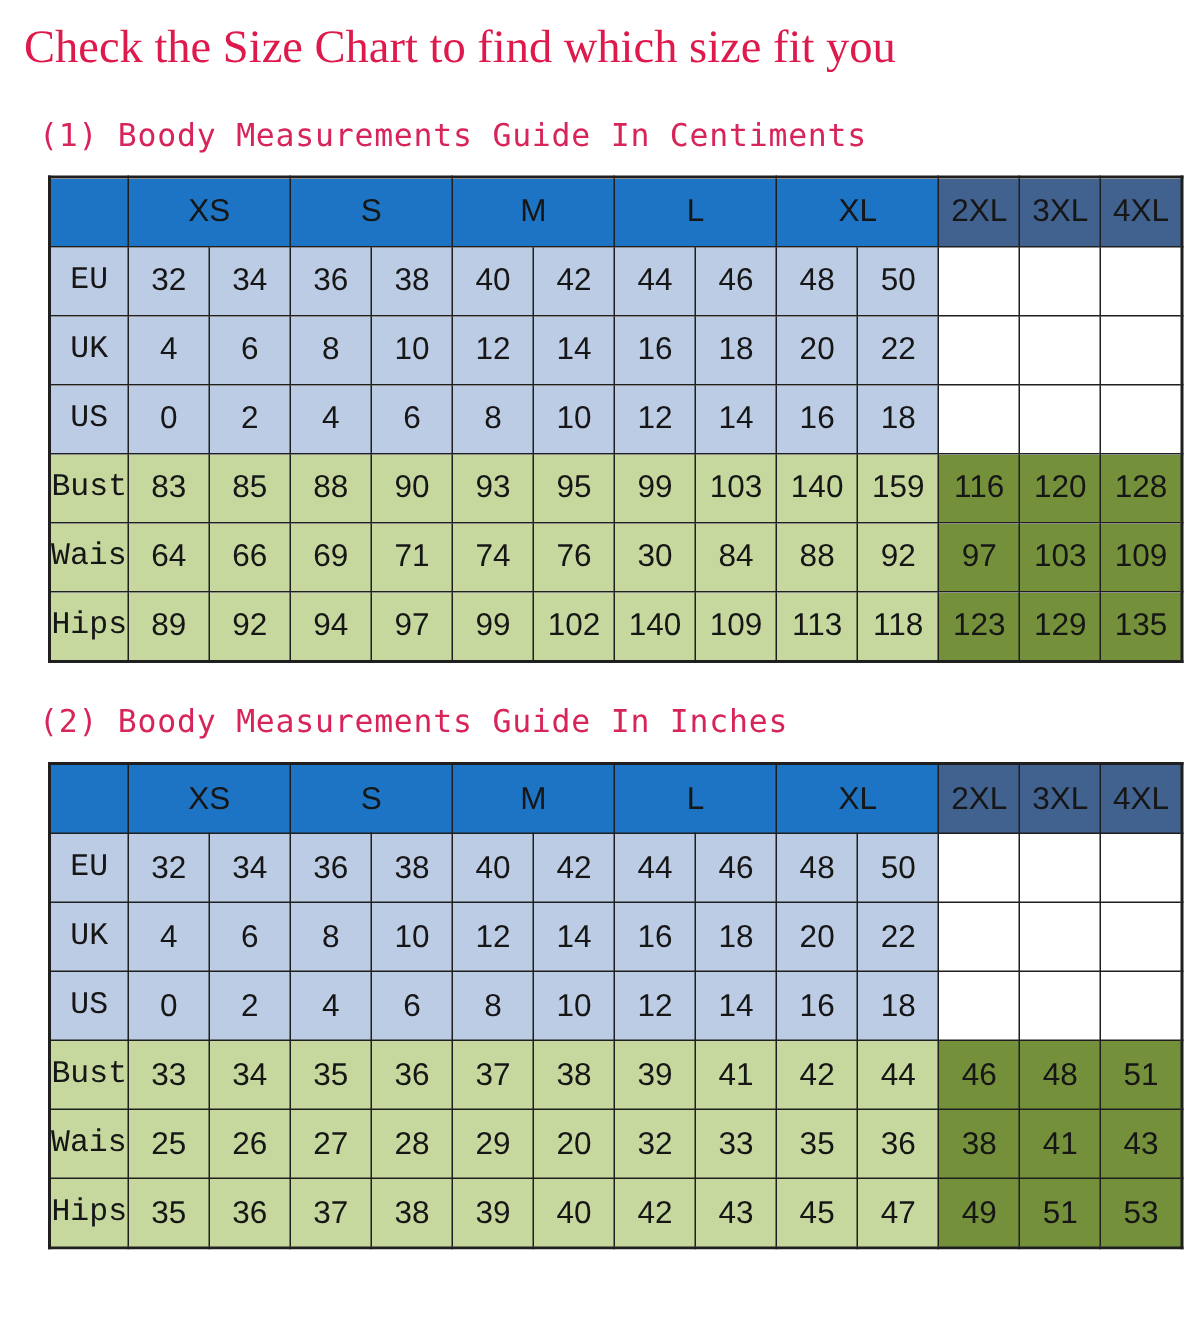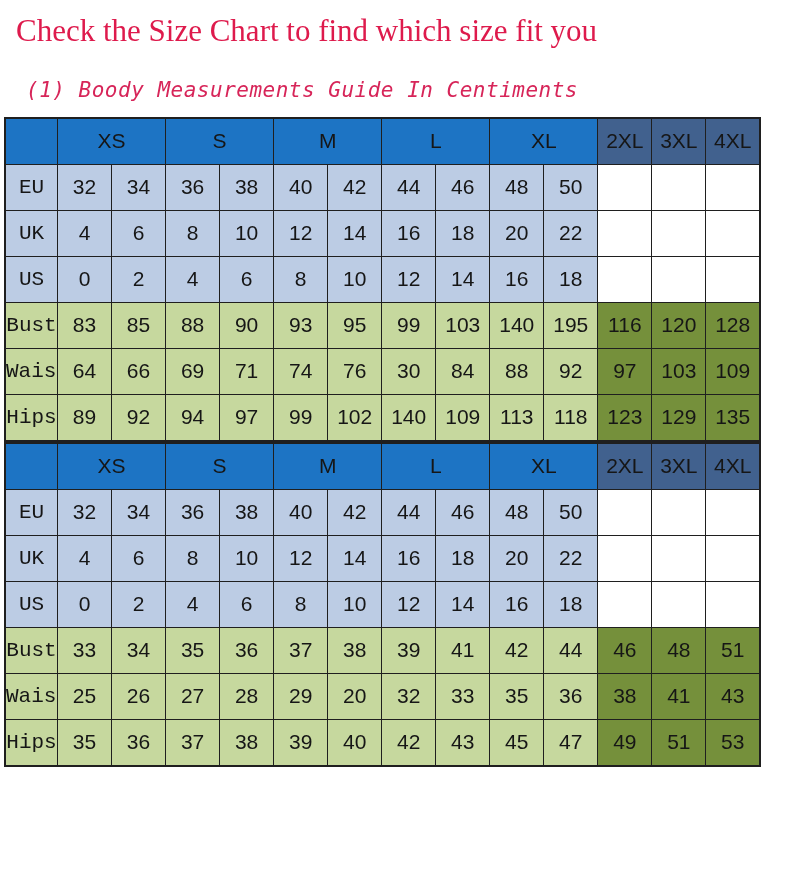--- a/index.html
+++ b/index.html
@@ -19,25 +19,25 @@
   .page-title{
     font-family:"Liberation Serif",serif;
     color:var(--title-color);
     font-size:31px;font-weight:400;line-height:1.25;
     margin:12px 0 0 16px;
   }
   .section-caption{
     font-family:"DejaVu Sans Mono",monospace;
     color:var(--caption-color);
     font-size:21px;font-weight:400;line-height:1.2;
-    margin:27px 0 14px 26px;letter-spacing:0.5px;font-style:italic;
+    margin:27px 0 14px 26px;letter-spacing:0.5px;
   }
   table.size-table{
     border-collapse:collapse;table-layout:fixed;
-    width:757px;margin-left:4px;
+    width:757px;margin-left:32px;
     border:2px solid var(--border-color);
   }
   table.size-table th,table.size-table td{
     border:1px solid var(--border-color);
     height:45px;padding:0;text-align:center;vertical-align:middle;
     font-size:21px;font-weight:400;color:var(--cell-text);
     overflow:hidden;white-space:nowrap;
   }
   .corner{width:51px;background:var(--header-blue);}
   .size-head{background:var(--header-blue);color:var(--header-text);font-size:22px;}
@@ -122,21 +122,21 @@
           <th class="row-label green">Bust</th>
           <td class="val green">83</td>
           <td class="val green">85</td>
           <td class="val green">88</td>
           <td class="val green">90</td>
           <td class="val green">93</td>
           <td class="val green">95</td>
           <td class="val green">99</td>
           <td class="val green">103</td>
           <td class="val green">140</td>
-          <td class="val green">195</td>
+          <td class="val green">159</td>
           <td class="val dark-green">116</td>
           <td class="val dark-green">120</td>
           <td class="val dark-green">128</td>
         </tr>
         <tr>
           <th class="row-label green">Waist</th>
           <td class="val green">64</td>
           <td class="val green">66</td>
           <td class="val green">69</td>
           <td class="val green">71</td>
@@ -164,20 +164,21 @@
           <td class="val green">118</td>
           <td class="val dark-green">123</td>
           <td class="val dark-green">129</td>
           <td class="val dark-green">135</td>
         </tr>
       </tbody>
     </table>
 </section>
 
 <section>
+  <h2 class="section-caption">(2) Boody Measurements Guide In Inches</h2>
   <table class="size-table">
       <thead>
         <tr>
           <th class="corner"></th>
           <th class="size-head" colspan="2">XS</th>
           <th class="size-head" colspan="2">S</th>
           <th class="size-head" colspan="2">M</th>
           <th class="size-head" colspan="2">L</th>
           <th class="size-head" colspan="2">XL</th>
           <th class="ext-head">2XL</th>

